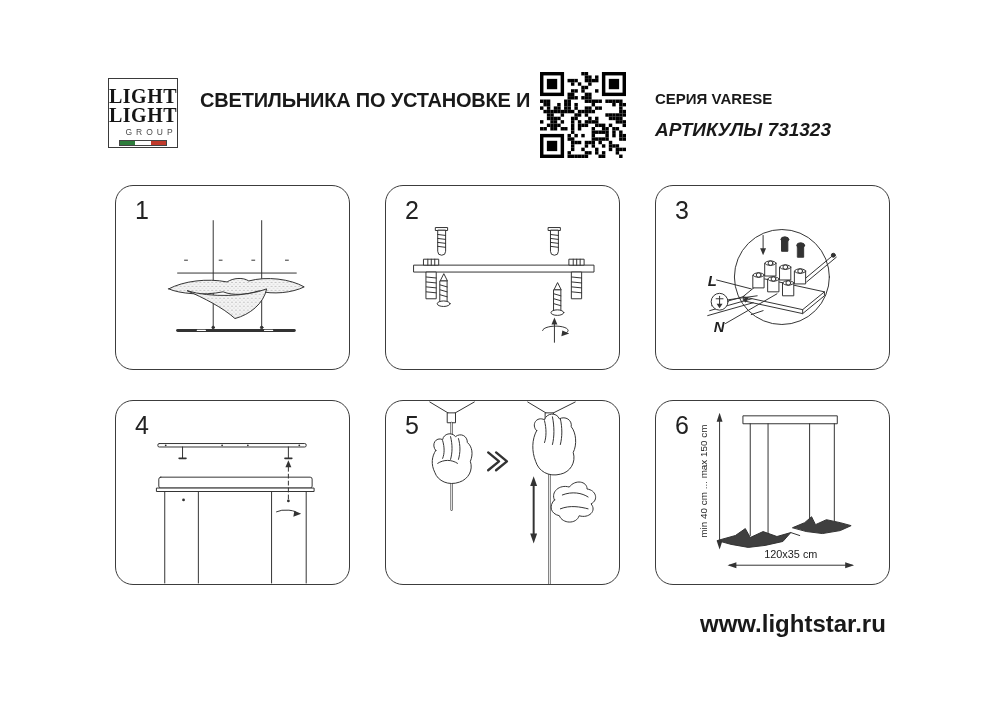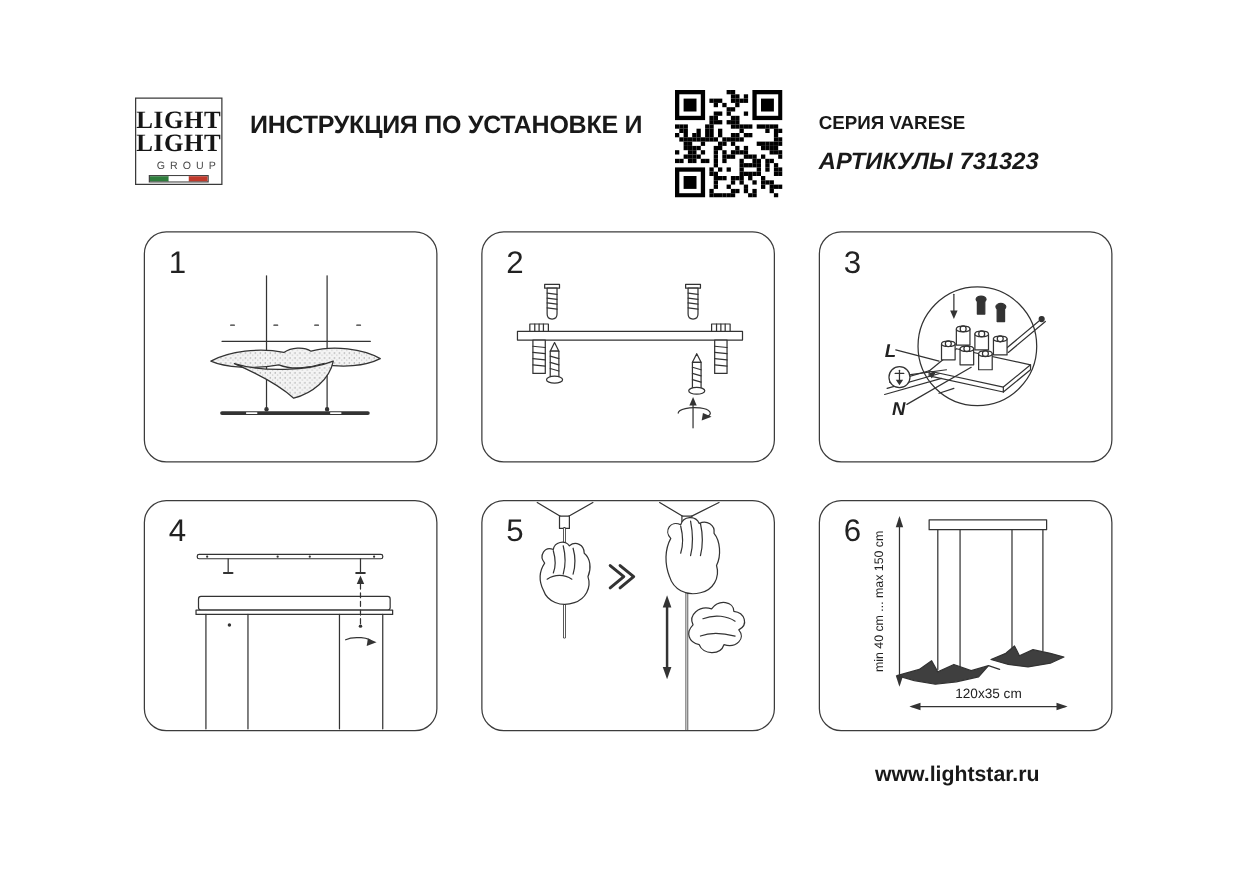--- a/index.html
+++ b/index.html
@@ -28,40 +28,40 @@
   
   .panel{position:absolute;width:235px;height:185px;border:1.4px solid #3c3c3c;
          border-radius:18px;background:#fff;box-sizing:border-box;overflow:hidden;}
   .panel .num{position:absolute;left:19px;top:10px;font-size:25px;font-weight:400;color:#222;}
   .panel svg{position:absolute;left:0;top:0;width:100%;height:100%;}
   #p1{left:115px;top:185px;}  #p2{left:385px;top:185px;}  #p3{left:655px;top:185px;}
   #p4{left:115px;top:400px;}  #p5{left:385px;top:400px;}  #p6{left:655px;top:400px;}
 
   svg text{font-family:"Liberation Sans",sans-serif;}
 
-  .footer{position:absolute;left:700px;top:610px;font-size:17px;font-weight:bold;color:#191919;}
+  .footer{position:absolute;left:700px;top:610px;font-size:24px;font-weight:bold;color:#191919;}
 </style>
 </head>
 <body>
 
 <div id="sheet">
 
   <div class="logo-box">
     <span class="logo-word first">LIGHT</span>
     <span class="logo-word">LIGHT</span>
     <span class="logo-group">GROUP</span>
     <div class="flag">
       <div id="fg" style="background: rgb(46, 125, 60);"></div>
       <div id="fw" style="background: rgb(255, 255, 255);"></div>
       <div id="fr" style="background: rgb(192, 57, 43);"></div>
     </div>
   </div>
 
   <div class="title">
-    <div>ИНСТРУКЦИЯ ПО УСТАНОВКЕ И</div>
+    <div>СВЕТИЛЬНИКА ПО УСТАНОВКЕ И</div>
   </div>
 
   <svg class="qr" viewBox="0 0 86 86">
       <g fill="#000">
         <rect x="41.28" y="0.00" width="3.44" height="3.44"></rect>
         <rect x="44.72" y="0.00" width="3.44" height="3.44"></rect>
         <rect x="44.72" y="3.44" width="3.44" height="3.44"></rect>
         <rect x="48.16" y="3.44" width="3.44" height="3.44"></rect>
         <rect x="55.04" y="3.44" width="3.44" height="3.44"></rect>
         <rect x="27.52" y="6.88" width="3.44" height="3.44"></rect>

